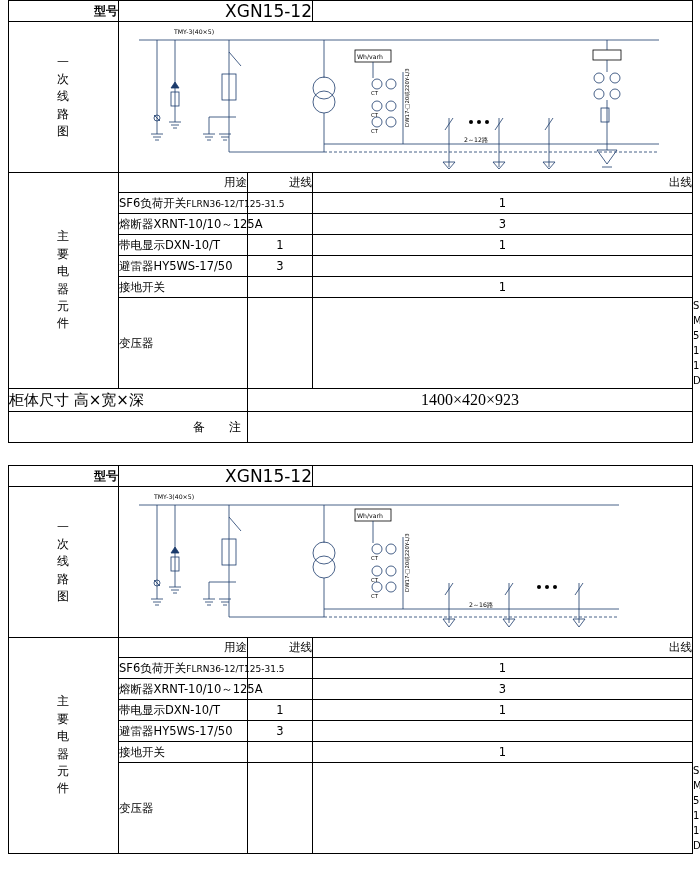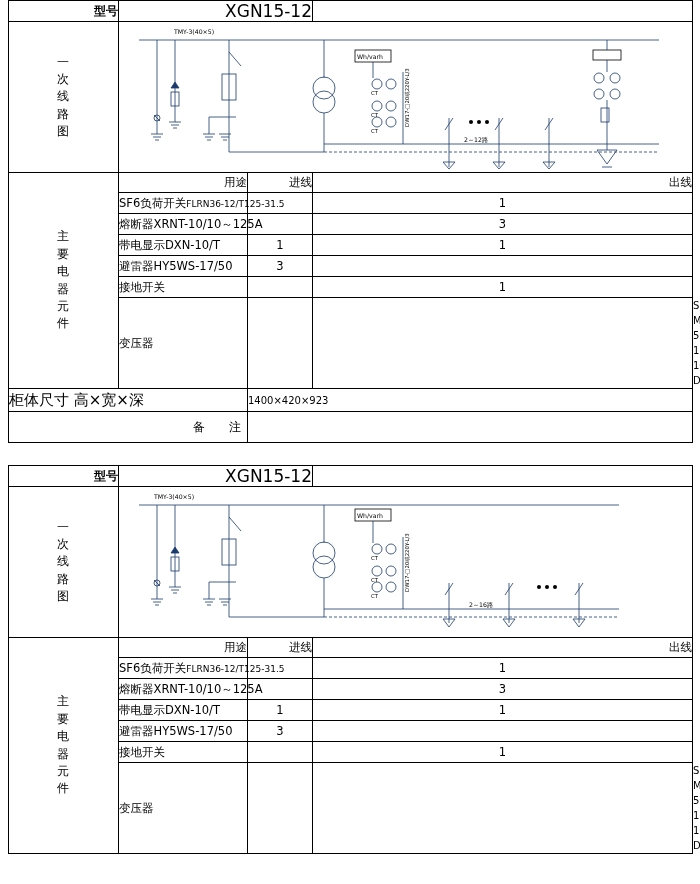--- a/index.html
+++ b/index.html
@@ -86,22 +86,23 @@
     padding: 3px 4px;
     text-align: left;
   }
   .size-label {
     padding-left: 18px;
     font-size: 15px;
     height: 22px;
     white-space: nowrap;
   }
   .size-val {
-    text-align: left;
-    font-size: 10px;
+    text-align: center;
+    font-size: 16px;
+    font-family: Liberation Serif, serif;
   }
   .remark-cell {
     text-align: right;
     font-size: 12px;
     letter-spacing: 6px;
     height: 30px;
   }
   .spacer { height: 22px; }
   svg { display: block; }
   .lbl { font-size: 6.2px; font-family: "DejaVu Sans", sans-serif; }

